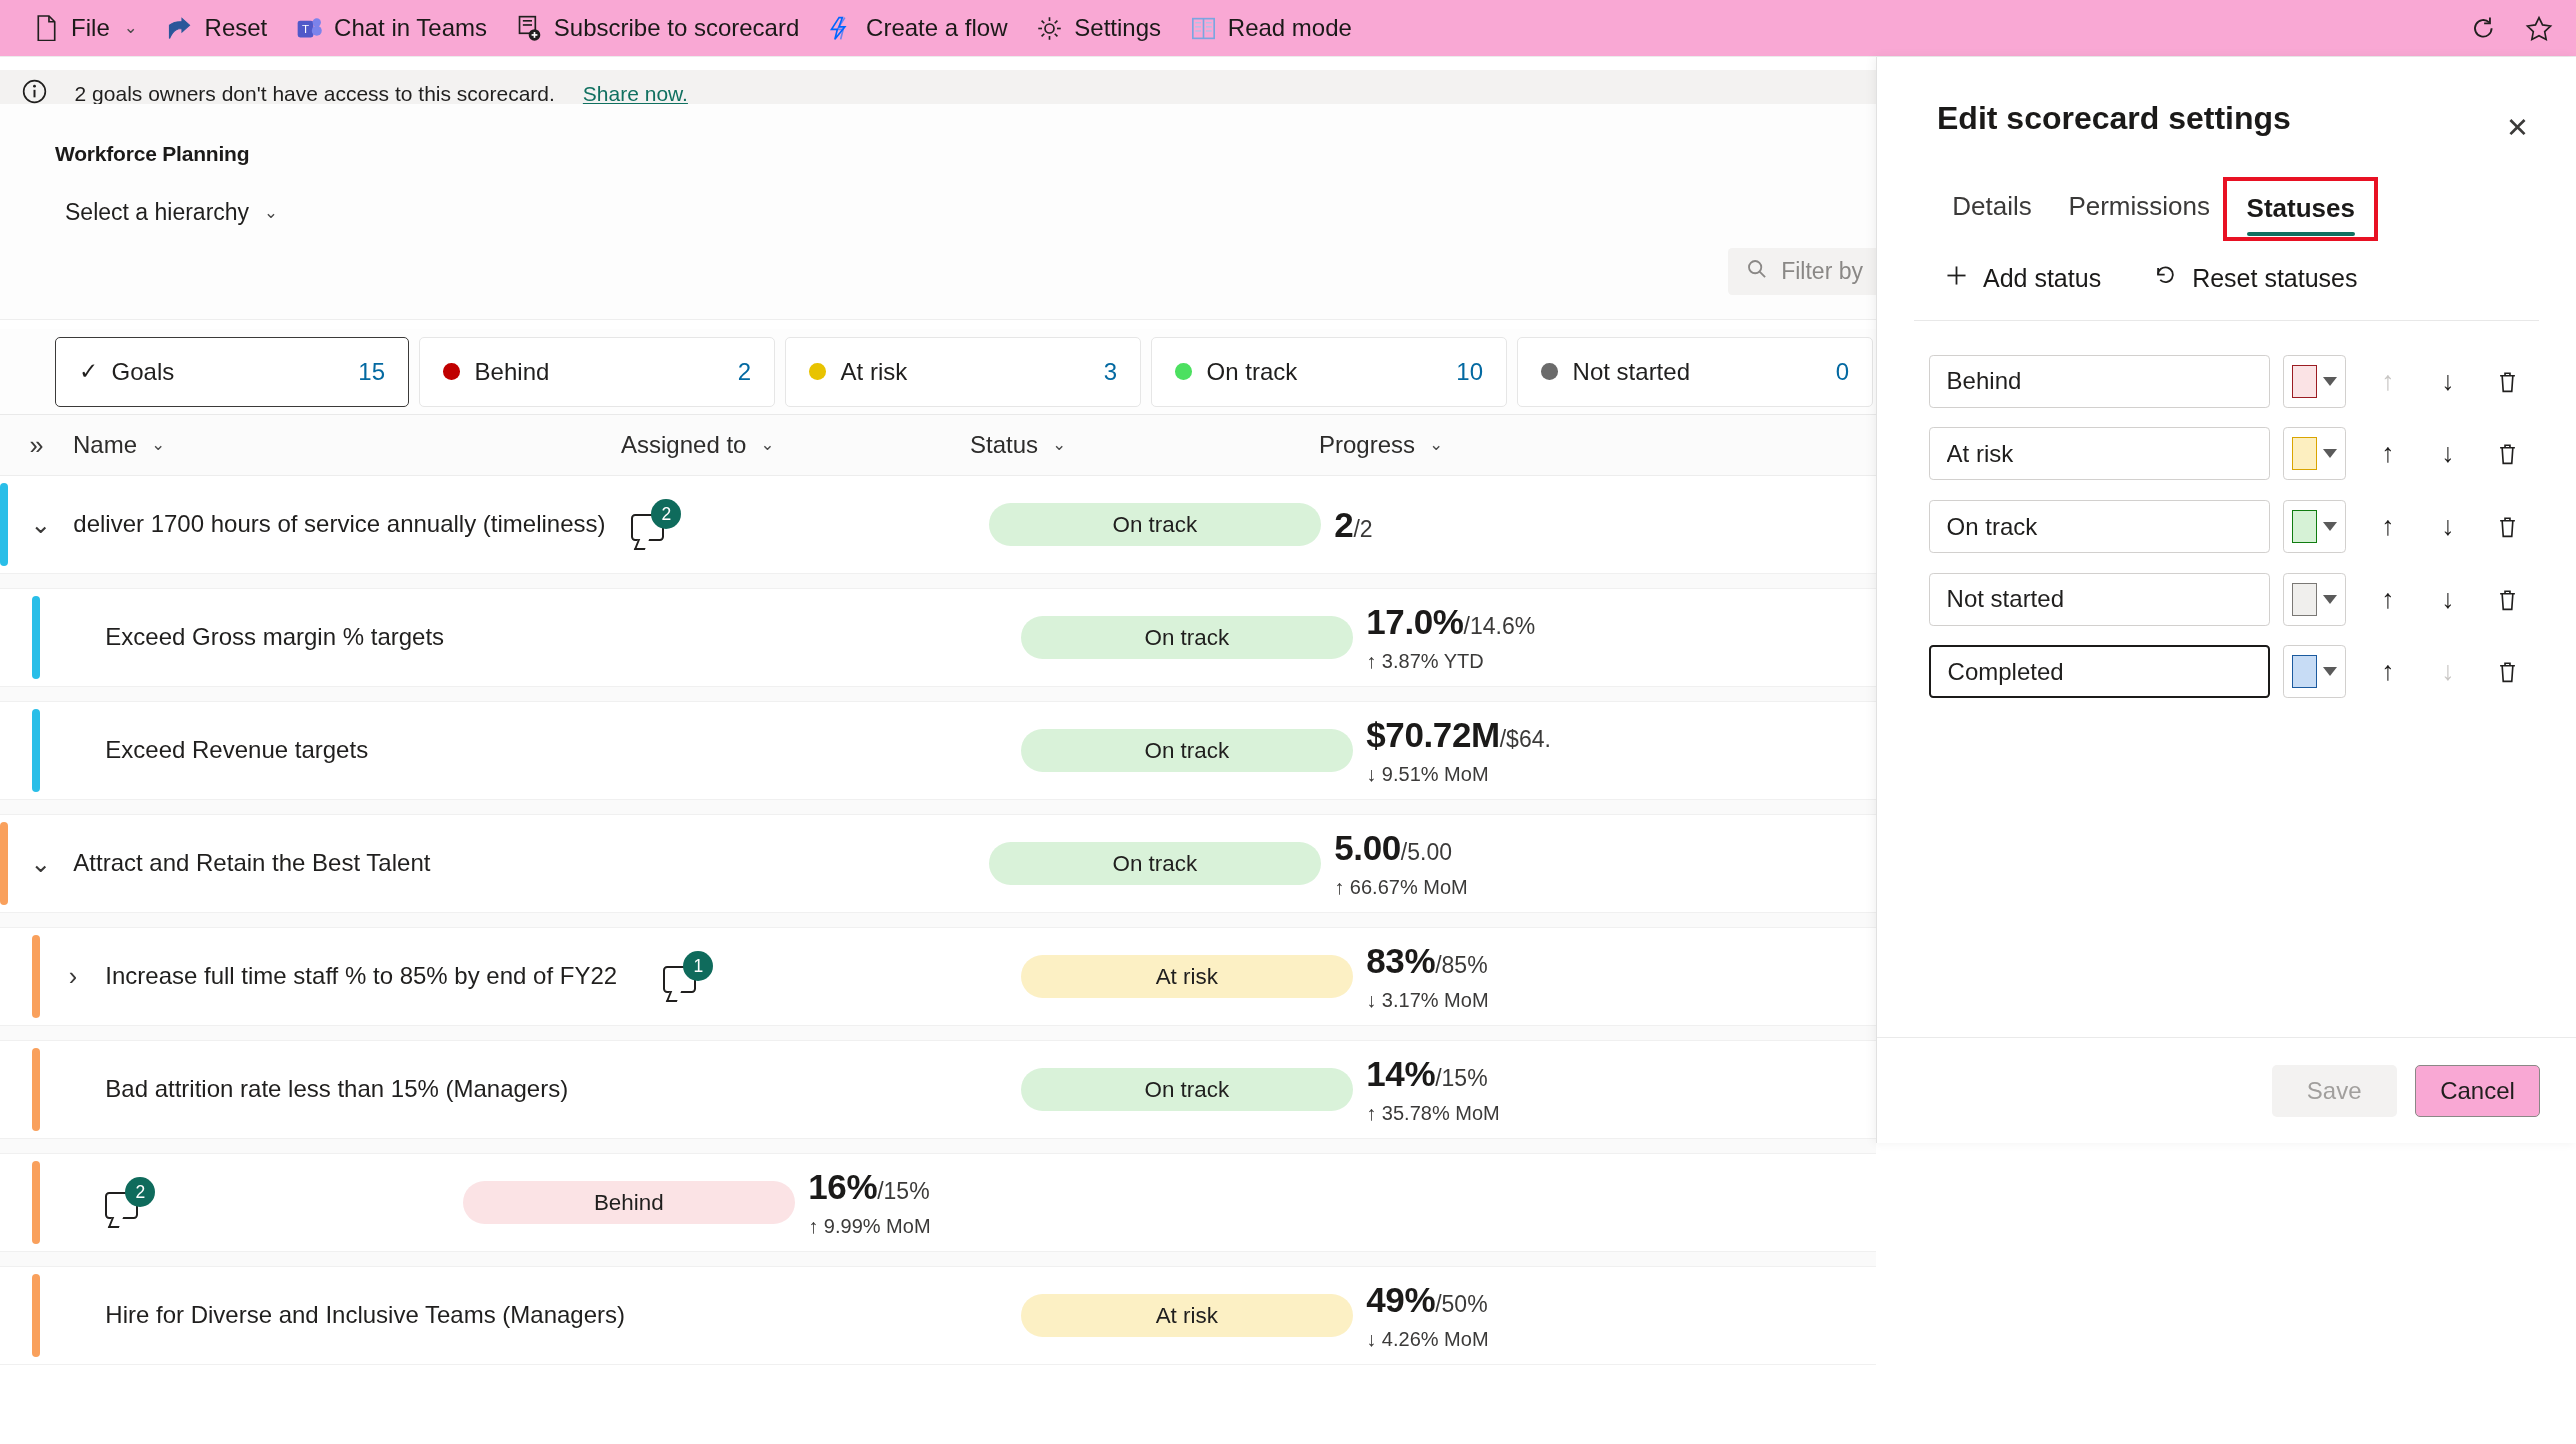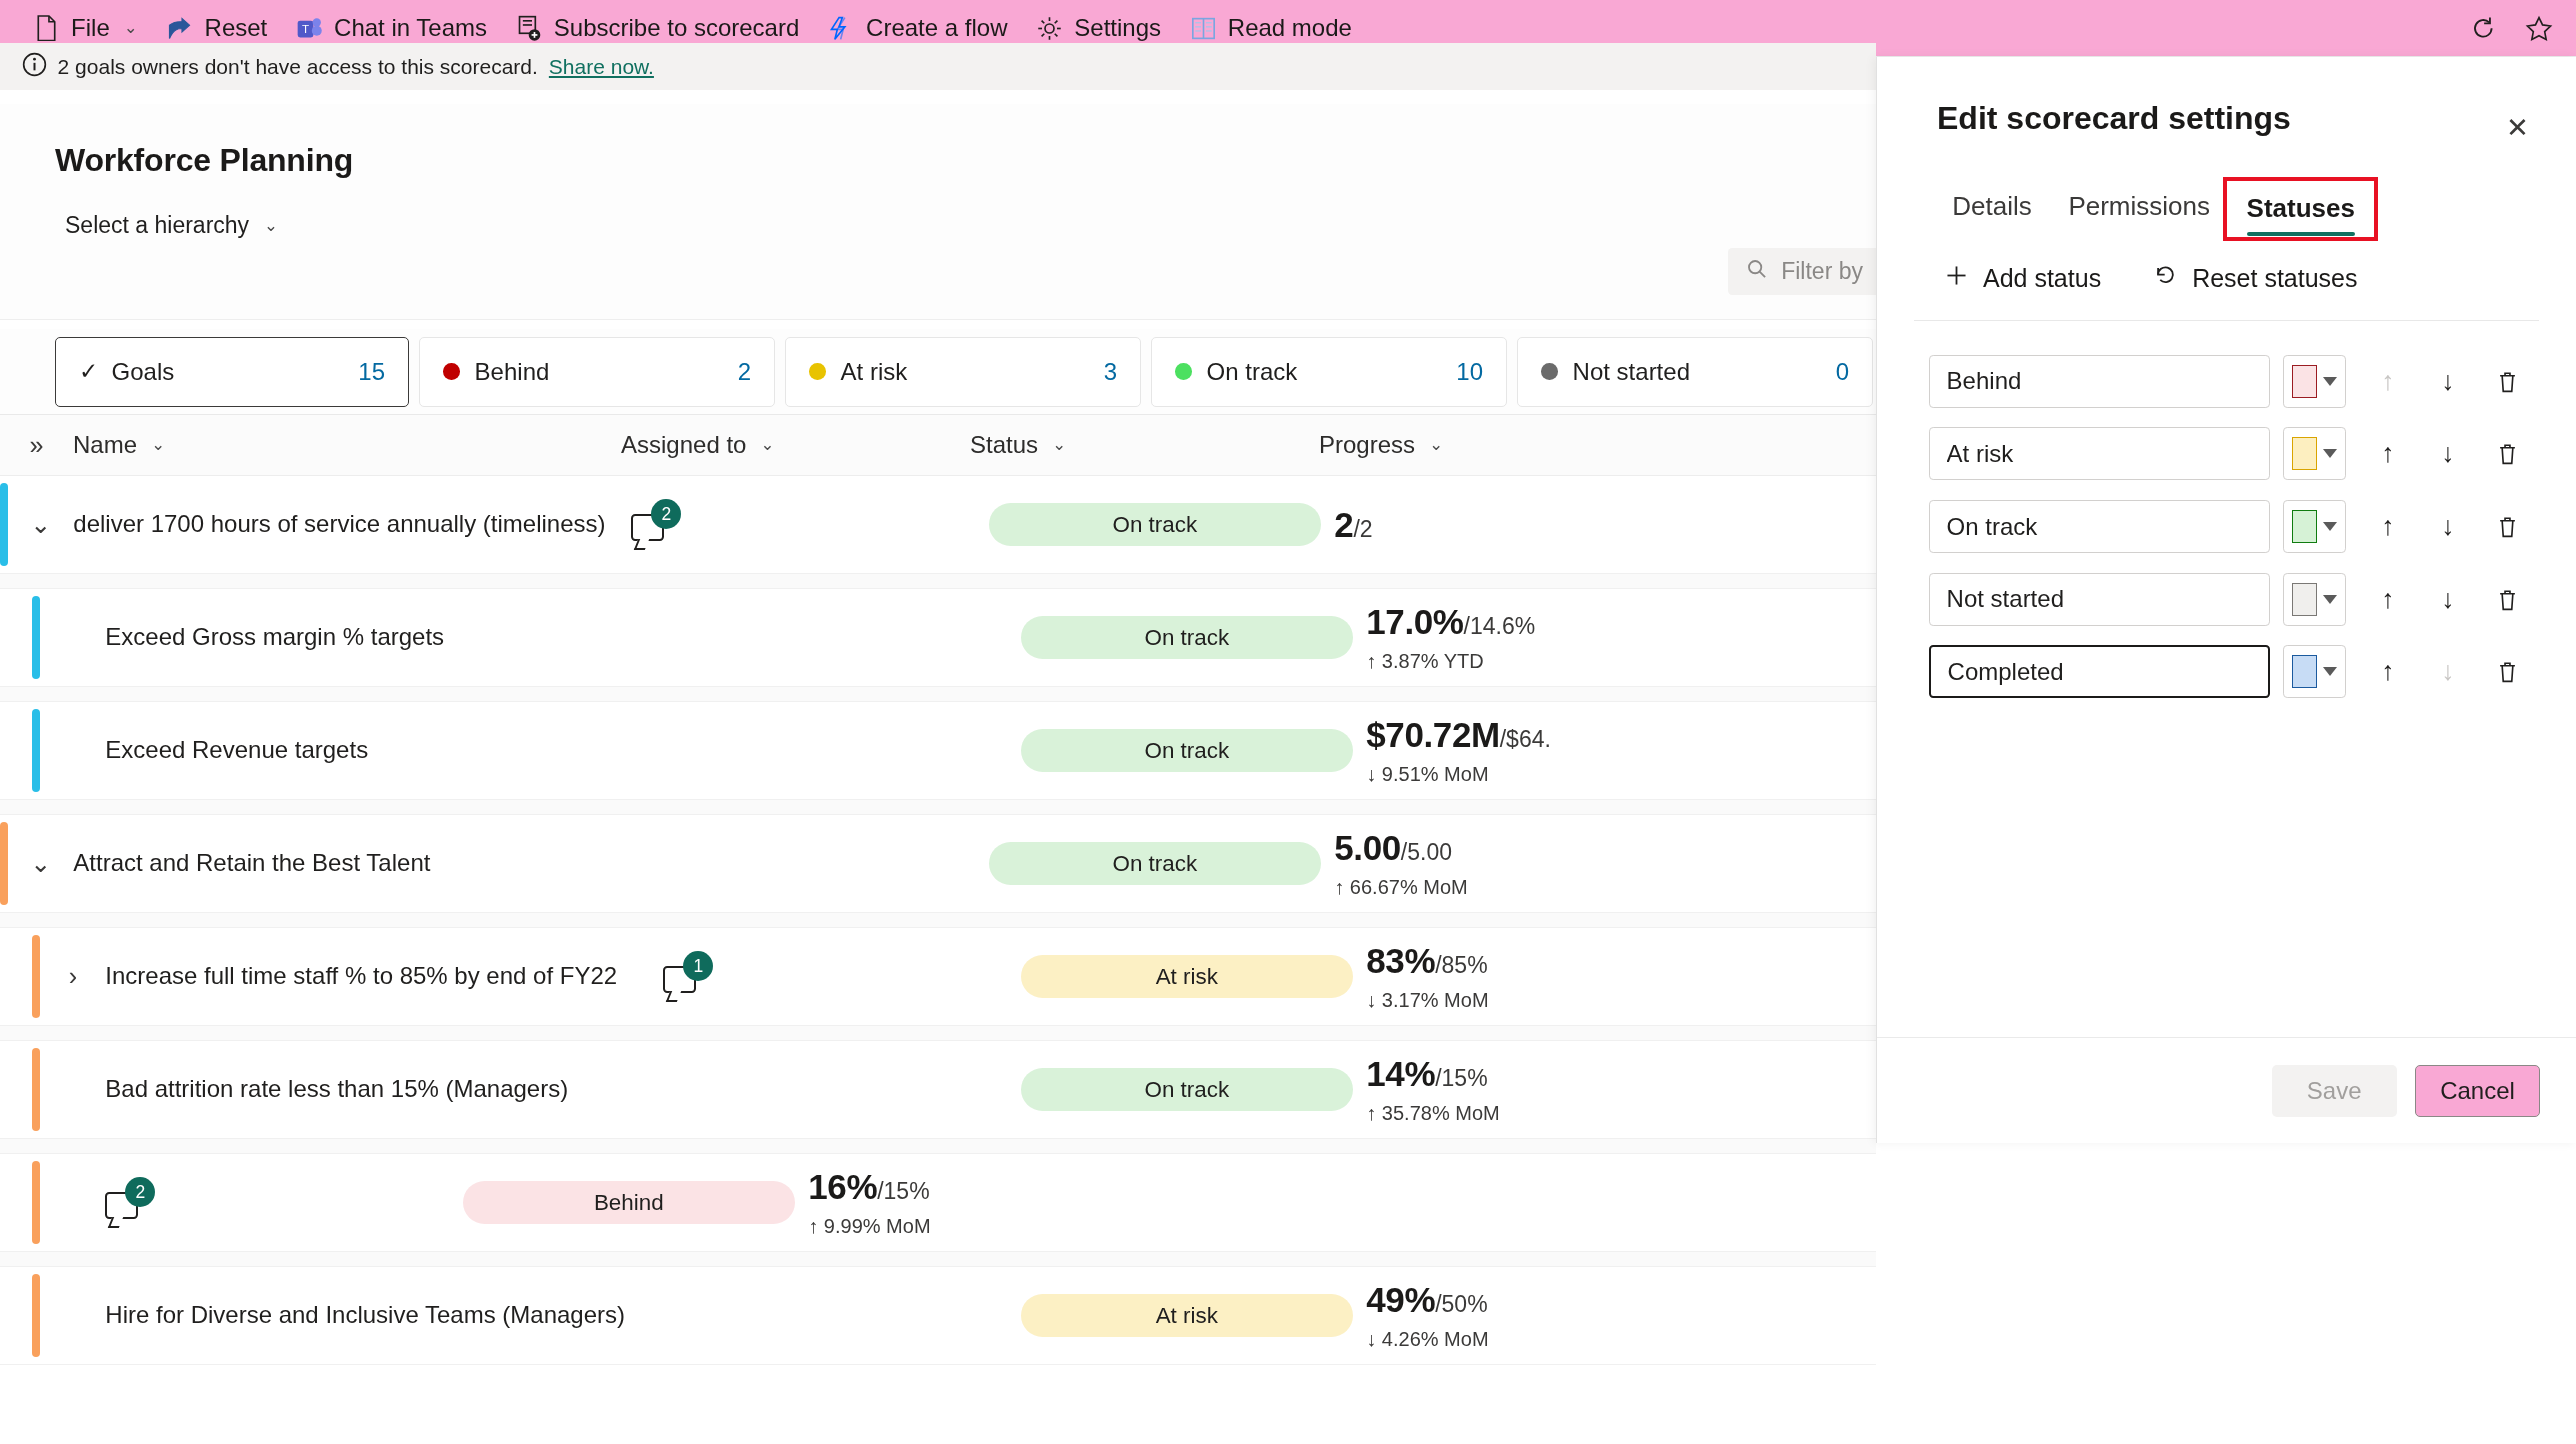--- a/index.html
+++ b/index.html
@@ -29,36 +29,36 @@
   .cmd-ico { display: inline-flex; align-items: center; justify-content: center; width: 28px; height: 28px; }
   .chev-sm { font-size: 16.6px; color: #4a4a4a; margin-left: 3.3px; }
   .cmd-right {
     position: absolute; right: 23px; top: 0; height: 57px;
     display: flex; align-items: center; gap: 28px;
   }
   .cmd-right .cmd-ico { cursor: pointer; }
 
   
   .msgbar {
-    position: absolute; top: 43px; left: 0; width: 1876px; height: 47px;
+    position: absolute; top: 70px; left: 0; width: 1876px; height: 47px;
     background: #f3f2f1;
-    display: flex; align-items: center; gap: 11px;
+    display: flex; align-items: center; gap: 28px;
     padding-left: 21.6px;
     font-size: 21px; color: #201f1e;
   }
   .msgbar a { color: #107060; text-decoration: underline; cursor: pointer; }
 
   
   .sc-head {
     position: absolute; top: 104px; left: 0; width: 1876px; height: 216px;
     background: #fdfdfd;
     border-bottom: 0.8px solid #eeeeee;
   }
   .sc-title-row { display: flex; align-items: baseline; padding: 38px 0 0 55px; gap: 40px; }
-  .sc-title { font-size: 32px; font-weight: 600; color: #1b1a19; letter-spacing: -0.2px; }
+  .sc-title { font-size: 21px; font-weight: 600; color: #1b1a19; letter-spacing: -0.2px; }
   .sc-desc { font-size: 24px; color: #5e5d5b; }
   .hierarchy {
     display: inline-flex; align-items: center; gap: 11.6px;
     margin: 33px 0 0 65px; font-size: 23px; color: #201f1e; cursor: pointer;
   }
 
   
   .tabstrip {
     position: absolute; top: 329px; left: 0; width: 1876px; height: 86px;
     background: #fdfdfd; display: flex; align-items: center; gap: 10px;

